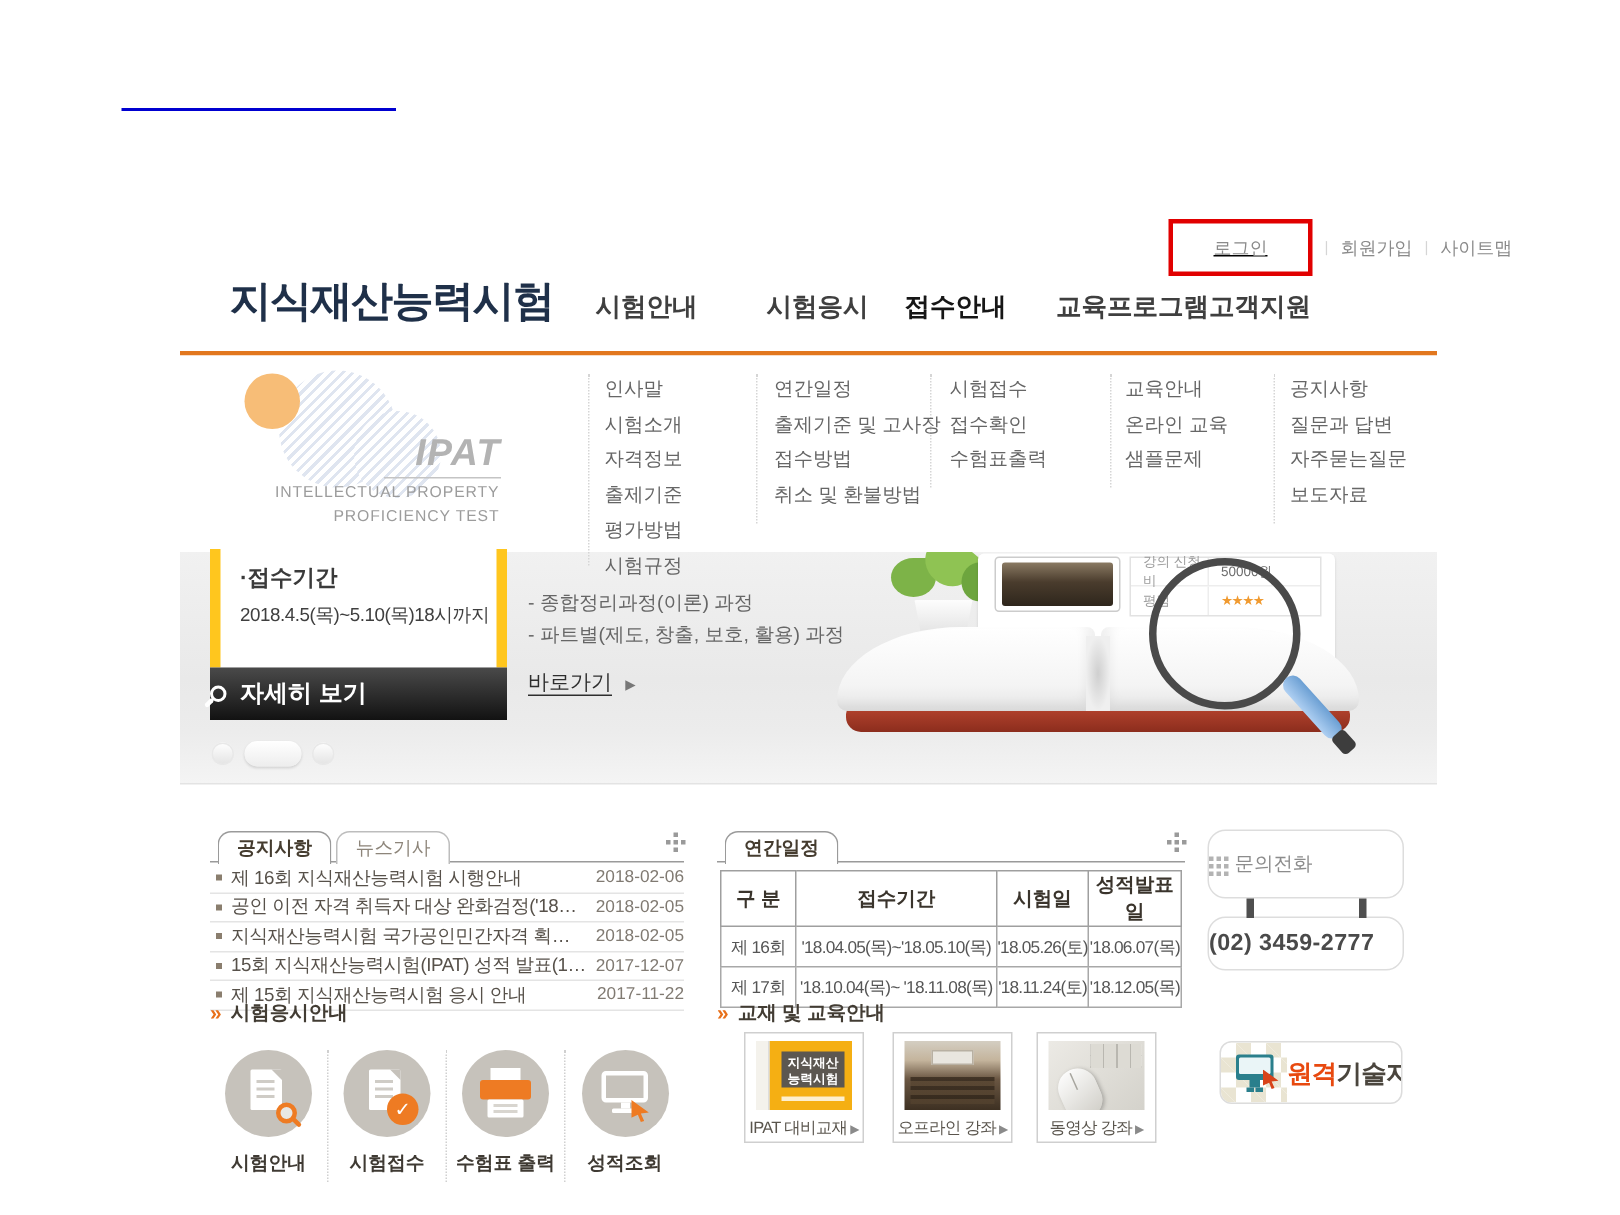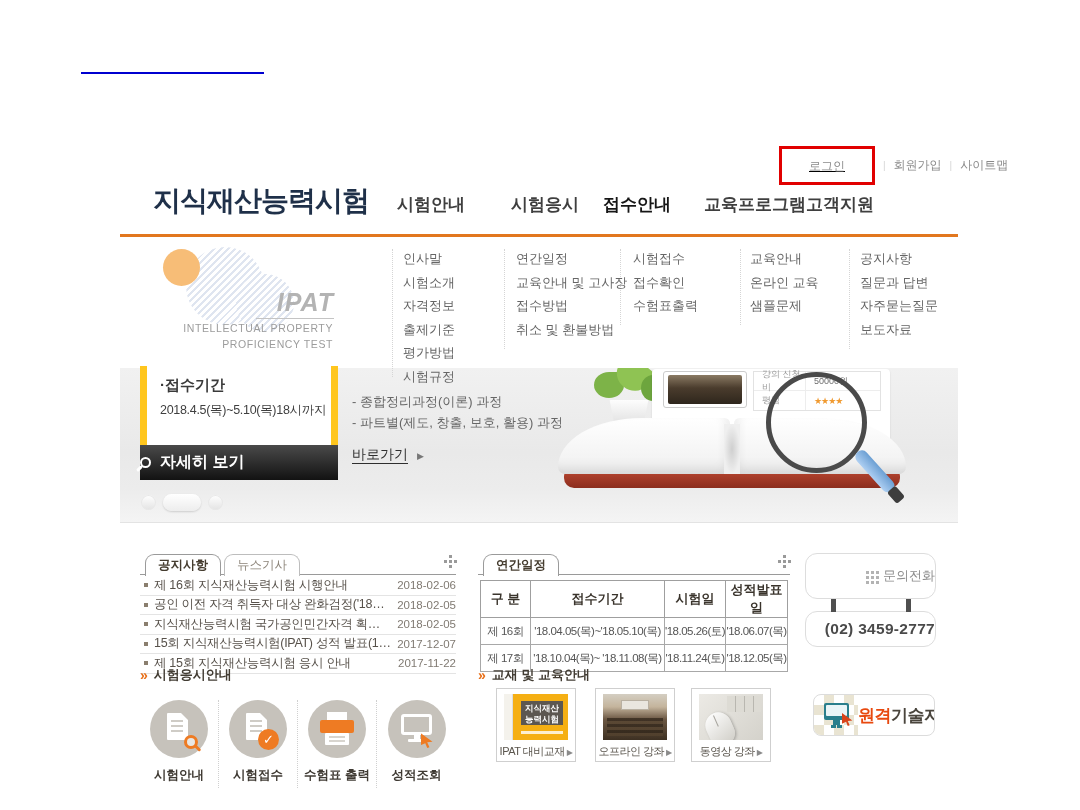--- a/index.html
+++ b/index.html
@@ -97,21 +97,21 @@
   .n-bullet { width:4px; height:4px; background:#8a7e6e; margin:0 6px 0 4px; flex:none; }
   .n-title { flex:1; font-size:12.5px; color:#57514a; white-space:nowrap; overflow:hidden; text-overflow:ellipsis; letter-spacing:-0.3px; }
   .n-date { font-size:11.5px; color:#807a72; margin-left:6px; flex:none; }
 
   .schedule-box { left:478px; top:552px; width:312px; }
   .sch-table { margin-top:5px; margin-left:2px; border-collapse:collapse; width:308px; }
   .sch-table th { border:1px solid #9f9f9f; height:26px; font-size:13px; color:#3a342c; background:#fff; font-weight:bold; }
   .sch-table td { border:1px solid #a8a8a8; height:27px; font-size:11.5px; color:#555; text-align:center; letter-spacing:-0.5px; white-space:nowrap; }
 
   .phone-box { left:805px; top:553px; width:131px; }
-  .ph-card { border:1px solid #ddd; border-radius:12px; background:#fff; display:flex; align-items:center; justify-content:flex-end; }
+  .ph-card { border:1px solid #ddd; border-radius:12px; background:#fff; display:flex; align-items:center; justify-content:flex-start; }
   .ph-1 { height:46px; gap:10px; }
   .ph-2 { height:36px; margin-top:12px; font-size:15.5px; font-weight:bold; color:#4a4a4a; letter-spacing:0.3px; }
   .ph-label { font-size:13px; color:#8c8c8c; }
   .dial { position:relative; width:3px; height:3px; background:#b3b3b3; box-shadow:5px 0 0 #b3b3b3,10px 0 0 #b3b3b3,0 5px 0 #b3b3b3,5px 5px 0 #b3b3b3,10px 5px 0 #b3b3b3,0 10px 0 #b3b3b3,5px 10px 0 #b3b3b3,10px 10px 0 #b3b3b3; margin:-8px 4px 0 0; }
   .ph-conn { width:5px; height:13px; background:#4f4f4f; position:absolute; top:46px; }
 
   
   .sec-head { display:flex; align-items:center; gap:6px; font-size:13px; font-weight:bold; color:#423c33; }
   .sec-marker { color:#e8701a; font-size:14px; font-weight:bold; }
 
@@ -201,21 +201,21 @@
   <div class="menu-col" style="left:283px">
     <div>인사말</div>
     <div>시험소개</div>
     <div>자격정보</div>
     <div>출제기준</div>
     <div>평가방법</div>
     <div>시험규정</div>
   </div>
   <div class="menu-col" style="left:396px">
     <div>연간일정</div>
-    <div>교육안내 및 고사장</div>
+    <div>출제기준 및 고사장</div>
     <div>접수방법</div>
     <div>취소 및 환불방법</div>
   </div>
   <div class="menu-col" style="left:513px">
     <div>시험접수</div>
     <div>접수확인</div>
     <div>수험표출력</div>
   </div>
   <div class="menu-col" style="left:630px">
     <div>교육안내</div>

